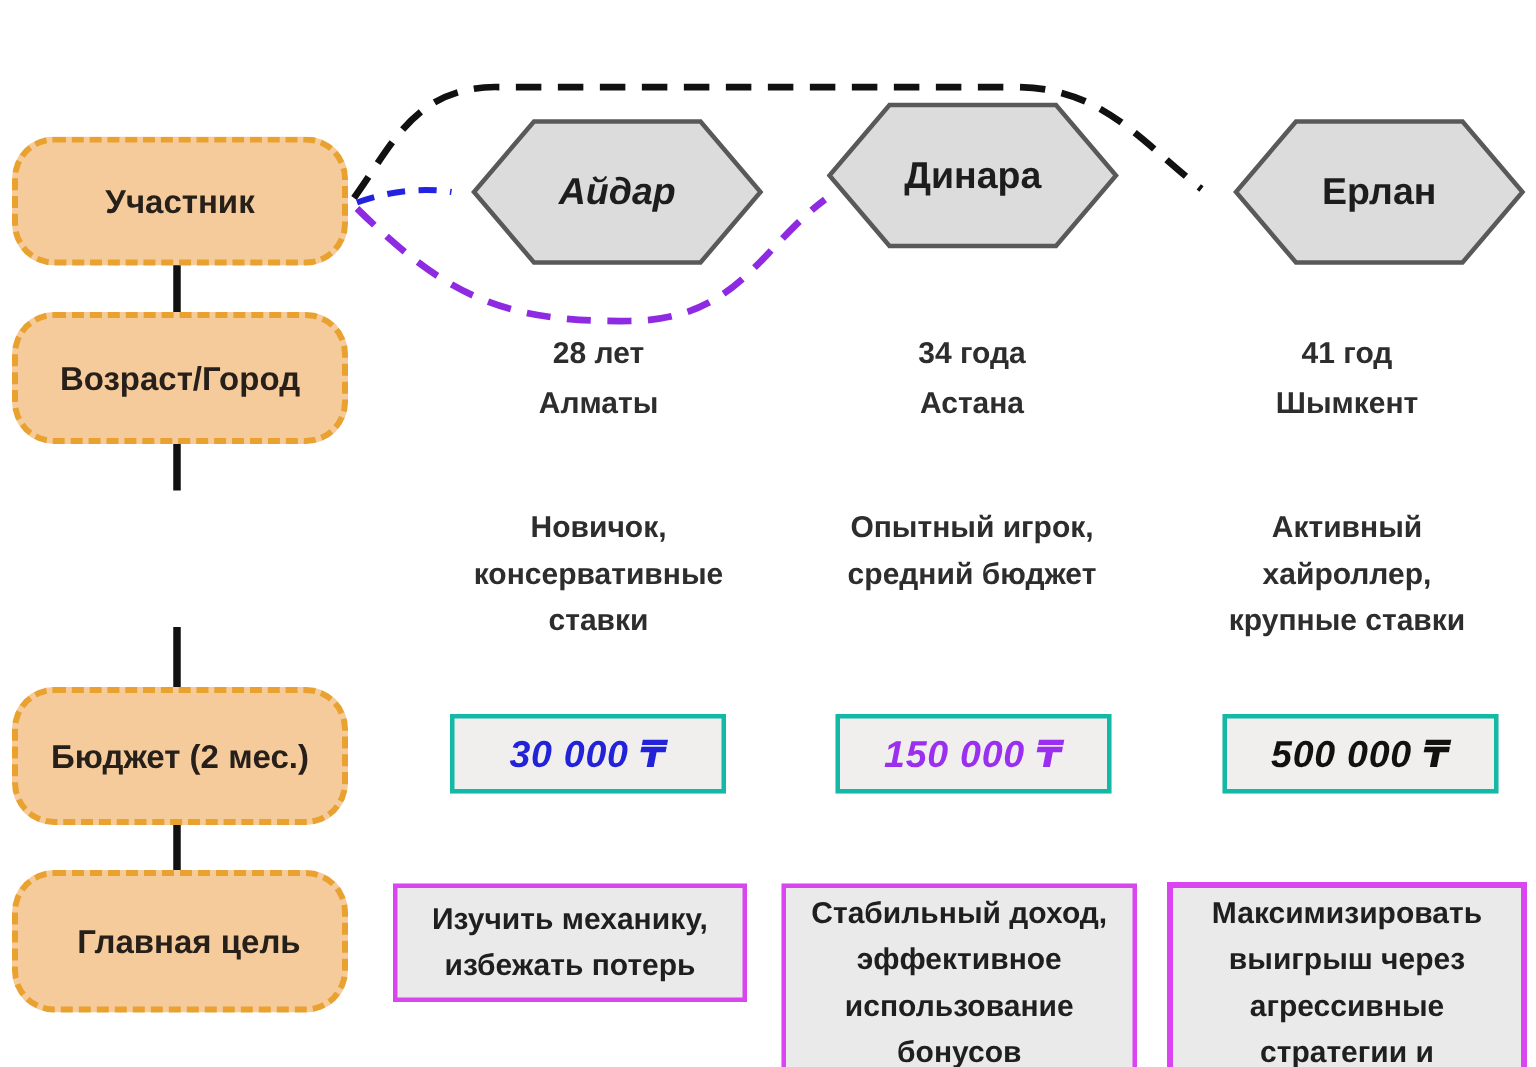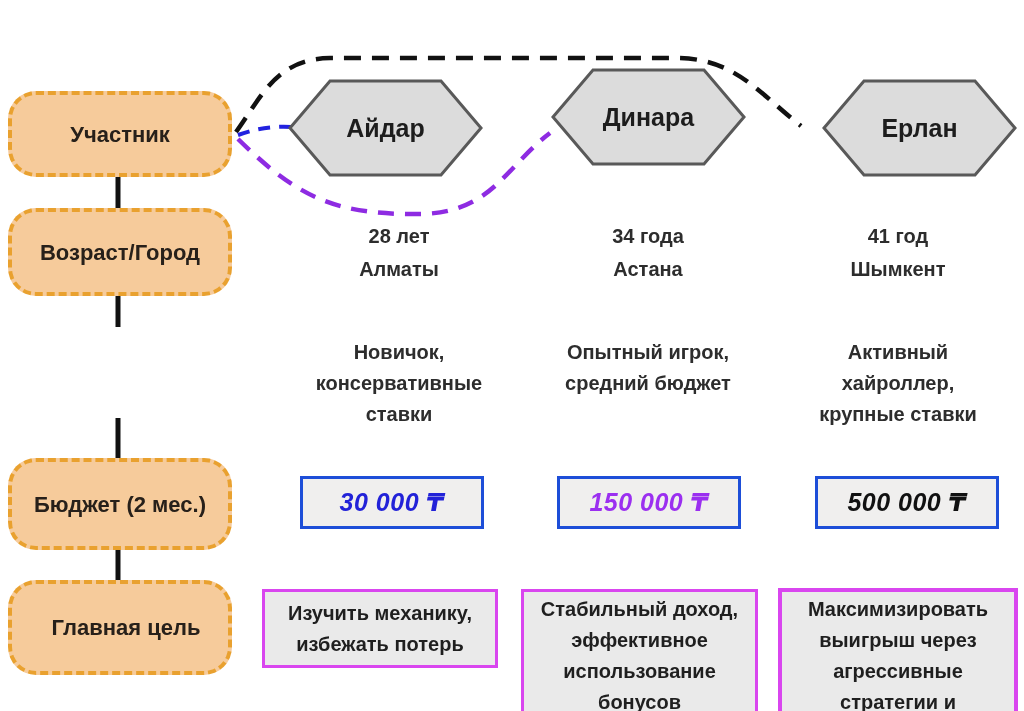--- a/index.html
+++ b/index.html
@@ -18,21 +18,21 @@
     font-weight:bold;font-size:22px;color:#27201a;line-height:27px;padding:0 14px;
   }
   .attr-participant{top:43px;height:86px;}
   .attr-agecity{top:160px;height:88px;}
   .attr-profile{top:277px;height:93px;}
   .attr-budget{top:410px;height:92px;}
   .attr-goal{top:532px;height:95px;padding-left:26px;}
 
   
   .hexagon{position:absolute;width:195px;height:100px;}
-  .hex-1{left:288px;top:30px;}
+  .hex-1{left:314px;top:30px;font-style:italic;}
   .hex-2{left:551px;top:19px;}
   .hex-3{left:822px;top:30px;}
   .hexagon svg{position:absolute;left:0;top:0;width:100%;height:100%;}
   .hexagon polygon{fill:#dcdcdc;stroke:#595959;stroke-width:3;}
   .hex-name{
     position:absolute;left:0;top:0;width:100%;height:100%;
     display:flex;align-items:center;justify-content:center;
     font-weight:bold;font-size:25px;color:#1d1d1d;
   }
 
@@ -45,21 +45,21 @@
 
   .profile{
     position:absolute;width:244px;top:289px;text-align:center;white-space:pre-line;
     font-weight:bold;font-size:20px;color:#2d2d2d;line-height:31px;
   }
   .profile.c1{left:277px;} .profile.c2{left:526px;} .profile.c3{left:776px;}
 
   
   .budget-box{
     position:absolute;top:428px;width:184px;height:53px;box-sizing:border-box;
-    background:#f0efee;border:3px solid #1d4ed8;
+    background:#f0efee;border:3px solid #14b8a6;
     display:flex;align-items:center;justify-content:center;
   }
   .budget-box.c1{left:300px;} .budget-box.c2{left:557px;} .budget-box.c3{left:815px;}
   .budget-value{font-weight:bold;font-style:italic;font-size:25px;letter-spacing:.5px;}
 
   
   .goal-box{
     position:absolute;box-sizing:border-box;background:#eaeaea;border:3px solid #d946ef;
     display:flex;align-items:center;justify-content:center;text-align:center;
     font-weight:bold;font-size:20px;color:#1f1f1f;line-height:31px;white-space:pre-line;

